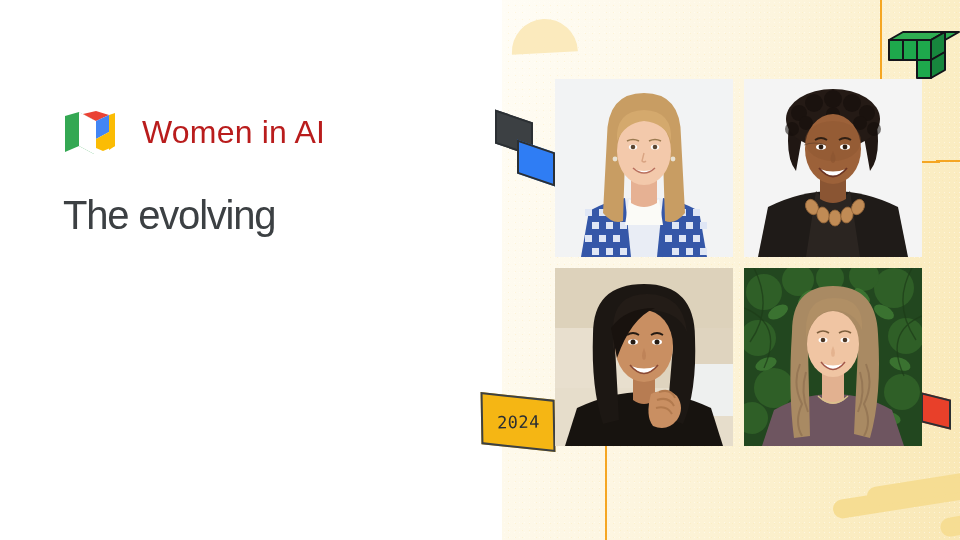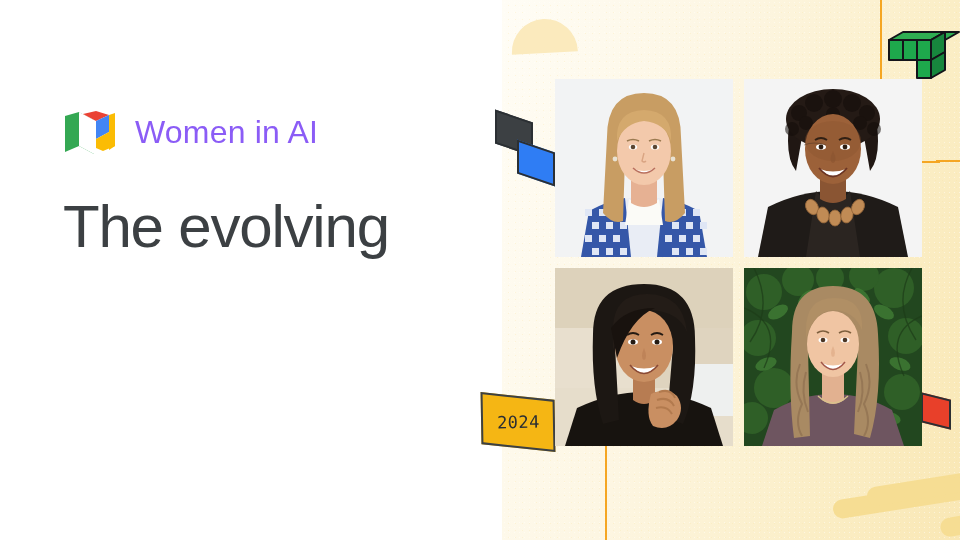--- a/index.html
+++ b/index.html
@@ -188,31 +188,32 @@
     position: absolute;
     left: 63px;
     top: 110px;
     display: flex;
     align-items: center;
     gap: 18px;
   }
   .brand-mark { width: 54px; height: 44px; display:block; }
   .brand-name {
     font-size: 32px;
-    color: #8b5cf6;
+    color: #b91c1c;
     letter-spacing: .2px;
     white-space: nowrap;
+    margin-left: 7px;
   }
 
   .headline {
     position: absolute;
     left: 63px;
     top: 192px;
     width: 420px;
-    font-size: 60px;
+    font-size: 40px;
     line-height: 1.18;
     font-weight: 400;
     color: #3c4043;
     letter-spacing: -1.2px;
   }
   .headline .l2 { display: block; }
 </style>
 </head>
 <body>
 

